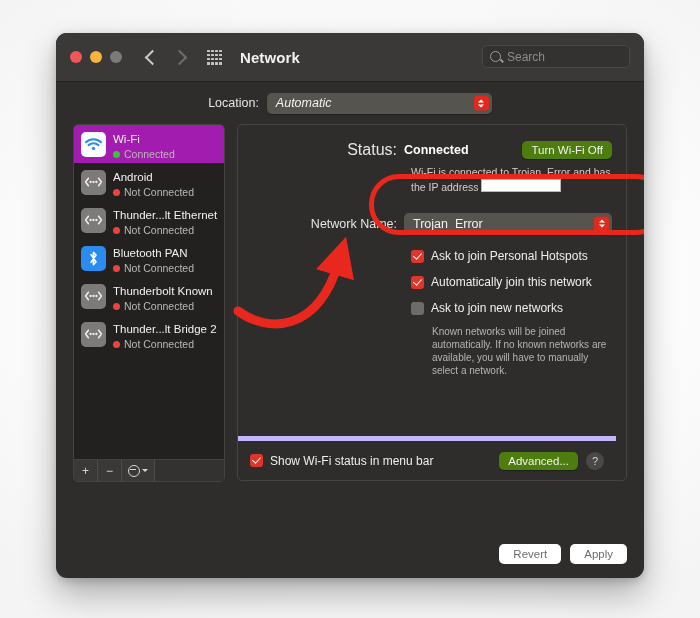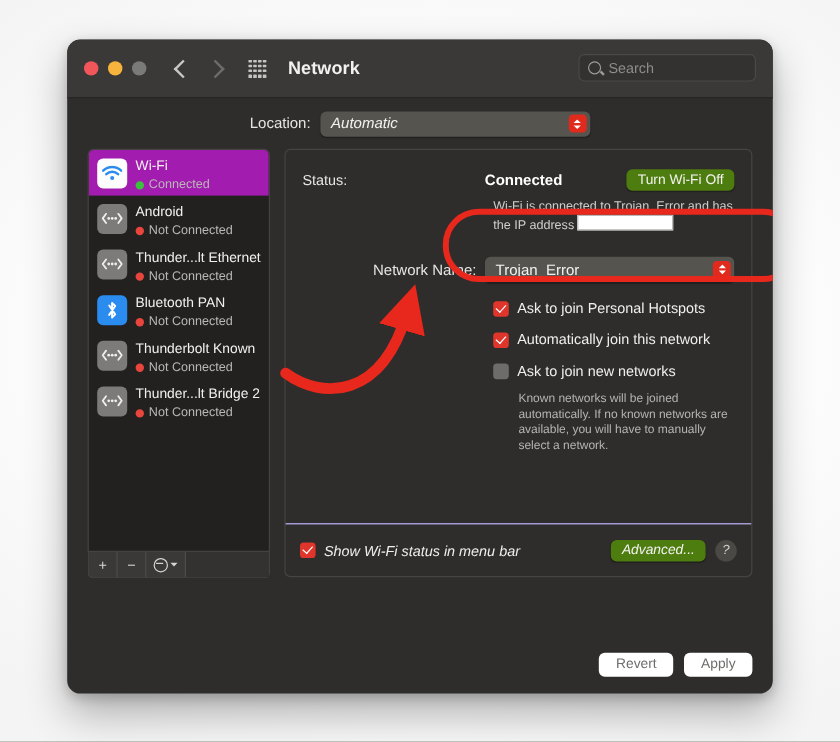--- a/index.html
+++ b/index.html
@@ -275,23 +275,23 @@
     box-sizing: border-box;
     position: relative;
     padding: 16px 14px 0 14px;
   }
   .status-row {
     display: flex;
     align-items: center;
   }
   .status-label {
     color: #e6e5e3;
-    font-size: 12px;
+    font-size: 16px;
     width: 152px;
-    text-align: left;
+    text-align: right;
     padding-right: 7px;
     box-sizing: border-box;
   }
   .status-value {
     color: #ffffff;
     font-size: 12.5px;
     font-weight: bold;
     flex: 1;
   }
   .push-btn {
@@ -368,30 +368,29 @@
   .help-text {
     margin-left: 180px;
     margin-top: -2px;
     color: #b5b4b2;
     font-size: 10px;
     line-height: 13px;
     max-width: 196px;
   }
   .panel-bottom {
     position: absolute;
-    left: 0; right: 0;
+    left: 0; right: 10px;
     bottom: 0;
     height: 44px;
-    border-top: 1px solid #c4b5fd;
+    border-top: 5px solid #c4b5fd;
     display: flex;
     align-items: center;
     padding: 0 12px;
     box-sizing: border-box;
     gap: 8px;
-    font-style: italic;
   }
   .menubar-check { display: flex; align-items: center; gap: 7px; flex: 1; }
   .help-btn {
     width: 18px; height: 18px;
     border-radius: 50%;
     background: #4a4946;
     color: #d2d1cf;
     font-size: 11px;
     display: flex;
     align-items: center;

